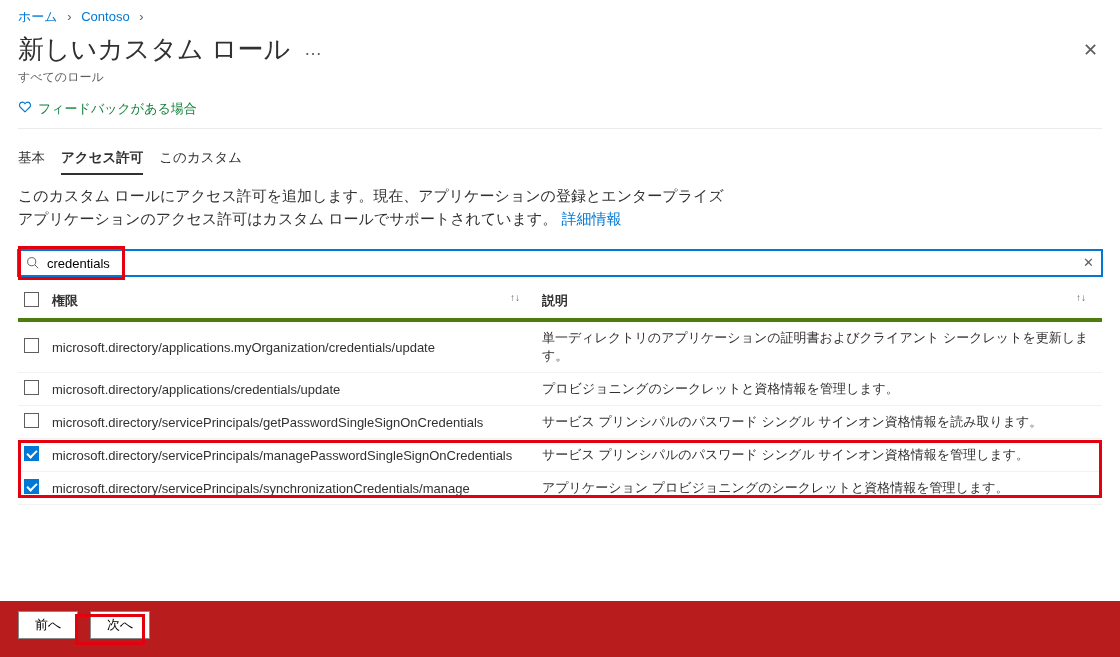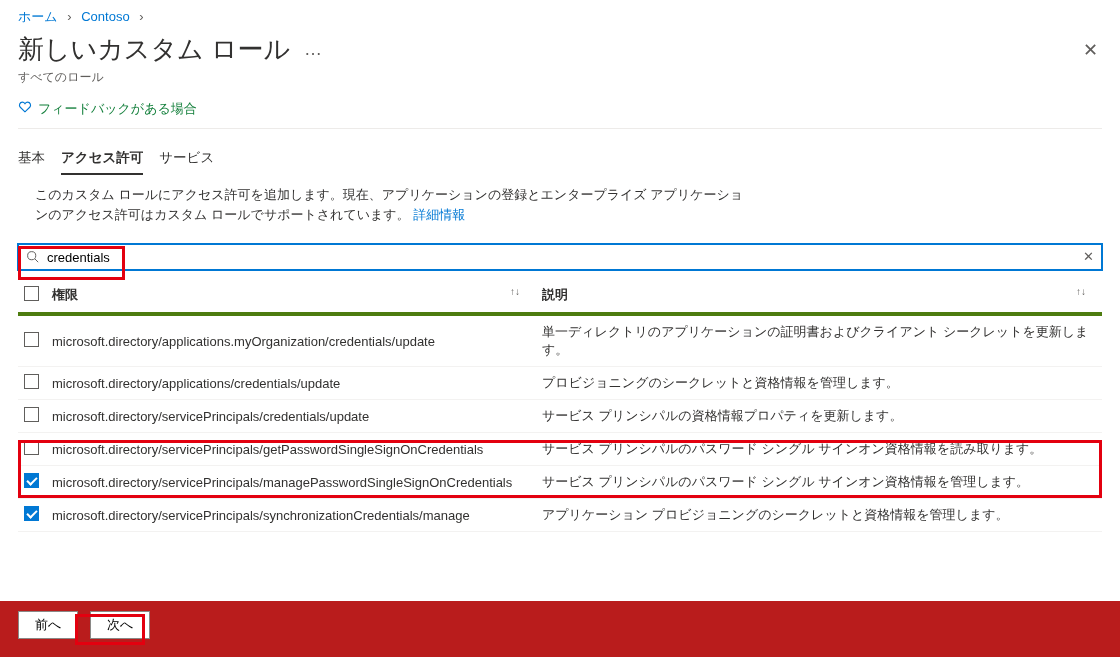--- a/index.html
+++ b/index.html
@@ -36,21 +36,21 @@
   .heart { color: #0078d4; margin-right: 6px; display: inline-flex; }
   .heart svg { width: 14px; height: 14px; }
 
   .divider { border-bottom: 1px solid #edebe9; margin: 4px 0 0; }
 
   
   .tabs { display: flex; gap: 16px; margin: 14px 0 6px; font-size: 13.5px; }
   .tab { padding: 6px 0; cursor: pointer; color: #323130; }
   .tab.active { font-weight: 600; border-bottom: 2px solid #323130; }
 
-  .desc { font-size: 13px; line-height: 1.5; max-width: 720px; margin: 10px 17px 16px; }
+  .desc { font-size: 15px; line-height: 1.5; max-width: 720px; margin: 10px 0 16px; }
 
   
   .search-wrap { position: relative; margin: 20px 0 8px; }
   .search-input {
     width: 100%;
     border: 1px solid #0078d4;
     outline: 1px solid #0078d4;
     padding: 4px 24px 4px 28px;
     font-size: 13px;
     height: 26px;
@@ -142,21 +142,21 @@
       </svg>
     </span>
     <span>フィードバックがある場合</span>
   </div>
 
   <div class="divider"></div>
 
   <div class="tabs">
     <div class="tab">基本</div>
     <div class="tab active">アクセス許可</div>
-    <div class="tab">サービス</div>
+    <div class="tab">このカスタム</div>
   </div>
 
   <div class="desc">
     <span>このカスタム ロールにアクセス許可を追加します。現在、アプリケーションの登録とエンタープライズ アプリケーションのアクセス許可はカスタム ロールでサポートされています。</span>
     <a href="#">詳細情報</a>
   </div>
 
   <div class="search-wrap">
     <span class="search-icon">
       <svg width="13" height="13" viewBox="0 0 16 16" stroke="#605e5c" fill="none" stroke-width="1.2">
@@ -190,25 +190,20 @@
           <td>microsoft.directory/applications.myOrganization/credentials/update</td>
           <td>単一ディレクトリのアプリケーションの証明書およびクライアント シークレットを更新します。</td>
         </tr>
         <tr>
           <td><span class="chk"></span></td>
           <td>microsoft.directory/applications/credentials/update</td>
           <td>プロビジョニングのシークレットと資格情報を管理します。</td>
         </tr>
         <tr>
           <td><span class="chk"></span></td>
-          <td>microsoft.directory/servicePrincipals/credentials/update</td>
-          <td>サービス プリンシパルの資格情報プロパティを更新します。</td>
-        </tr>
-        <tr>
-          <td><span class="chk"></span></td>
           <td>microsoft.directory/servicePrincipals/getPasswordSingleSignOnCredentials</td>
           <td>サービス プリンシパルのパスワード シングル サインオン資格情報を読み取ります。</td>
         </tr>
         <tr>
           <td><span class="chk checked"></span></td>
           <td>microsoft.directory/servicePrincipals/managePasswordSingleSignOnCredentials</td>
           <td>サービス プリンシパルのパスワード シングル サインオン資格情報を管理します。</td>
         </tr>
         <tr>
           <td><span class="chk checked"></span></td>

